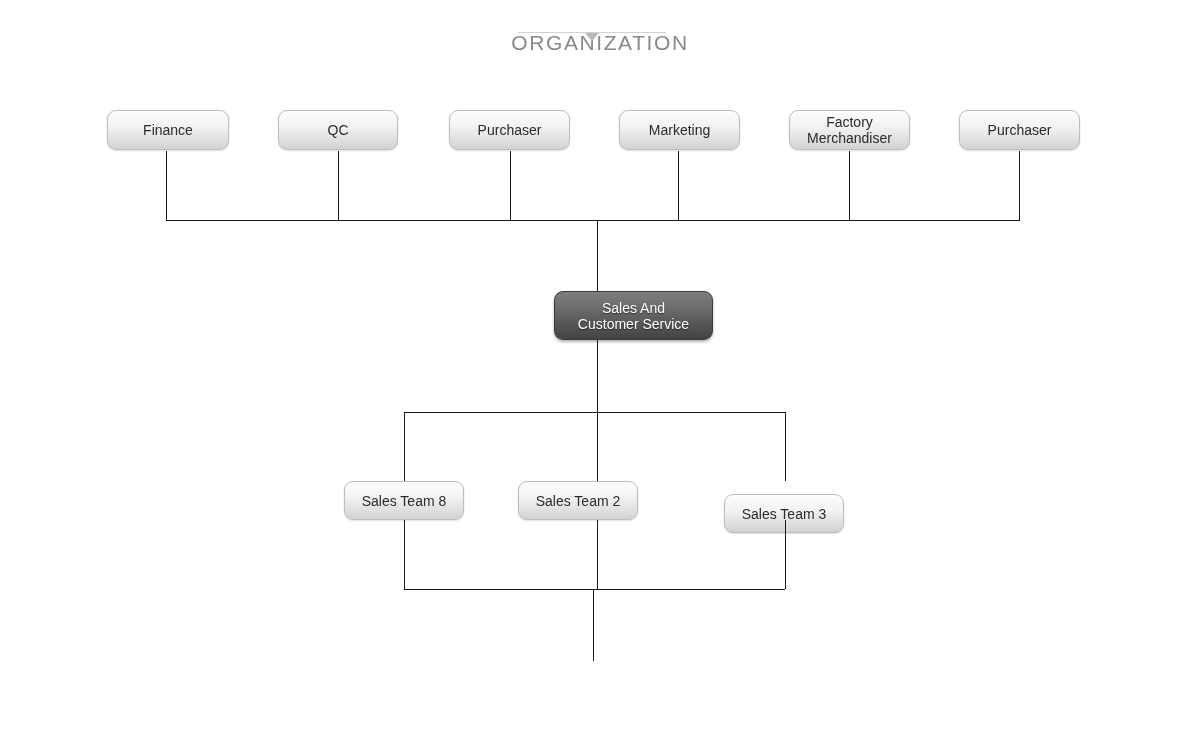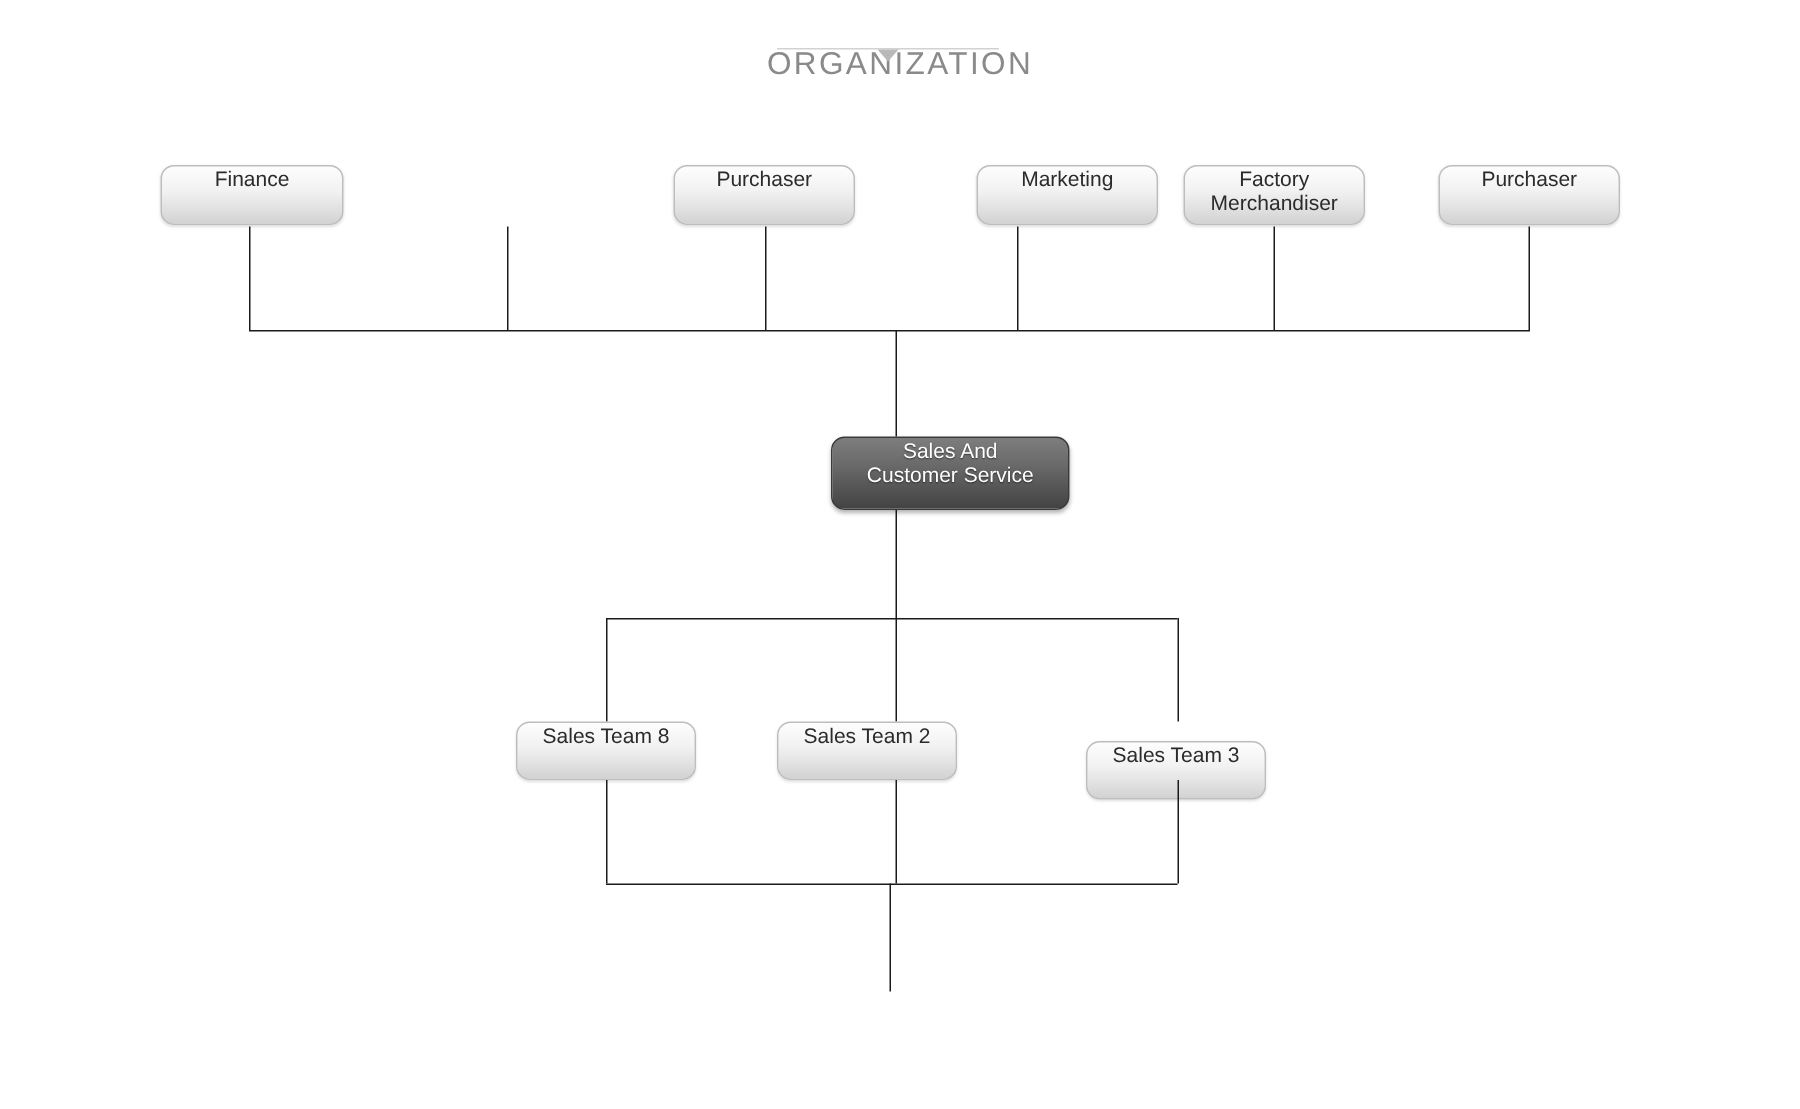--- a/index.html
+++ b/index.html
@@ -60,21 +60,21 @@
   }
   .vline { width: 1px; }
   .hline { height: 1px; }
 
   
   .node {
     position: absolute;
     box-sizing: border-box;
     border-radius: 9px;
     display: flex;
-    align-items: flex-start;
+    align-items: center;
     justify-content: center;
     text-align: center;
     line-height: 16px;
     white-space: pre-line;
   }
   .node-light {
     background: linear-gradient(to bottom, #fdfdfd 0%, #f2f2f2 42%, #e2e2e2 72%, #d2d2d2 100%);
     border: 1px solid #bdbdbd;
     color: #2b2b2b;
     font-size: 14px;
@@ -106,26 +106,29 @@
   <div id="chart-title-block">
     <div id="chart-title">ORGANIZATION</div>
   </div>
   <div id="title-rule"></div>
   <div id="title-caret"></div>
 
   <div class="node node-light" style="left:107px; top:110px; width:122px; height:40px;">
     <span>Finance</span>
   </div>
 
+  <div class="node node-light" style="left:278px; top:110px; width:120px; height:40px;">
+    <span>QC</span>
+  </div>
 
   <div class="node node-light" style="left:449px; top:110px; width:121px; height:40px;">
     <span>Purchaser</span>
   </div>
 
-  <div class="node node-light" style="left:619px; top:110px; width:121px; height:40px;margin-left:32px;">
+  <div class="node node-light" style="left:619px; top:110px; width:121px; height:40px;">
     <span>Marketing</span>
   </div>
 
   <div class="node node-light" style="left:789px; top:110px; width:121px; height:40px;">
     <span>Factory
 Merchandiser</span>
   </div>
 
   <div class="node node-light" style="left:959px; top:110px; width:121px; height:40px;">
     <span>Purchaser</span>

